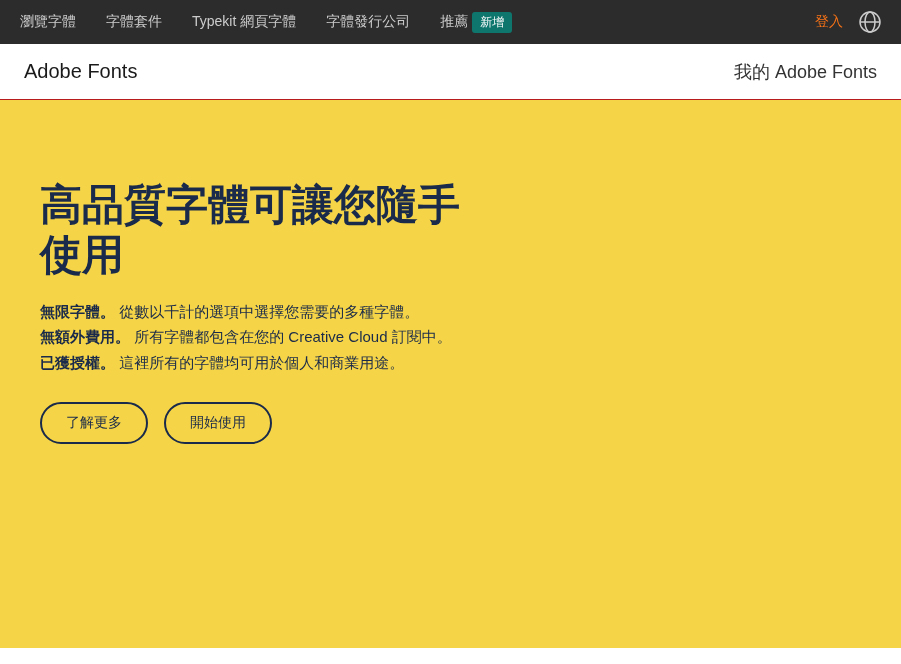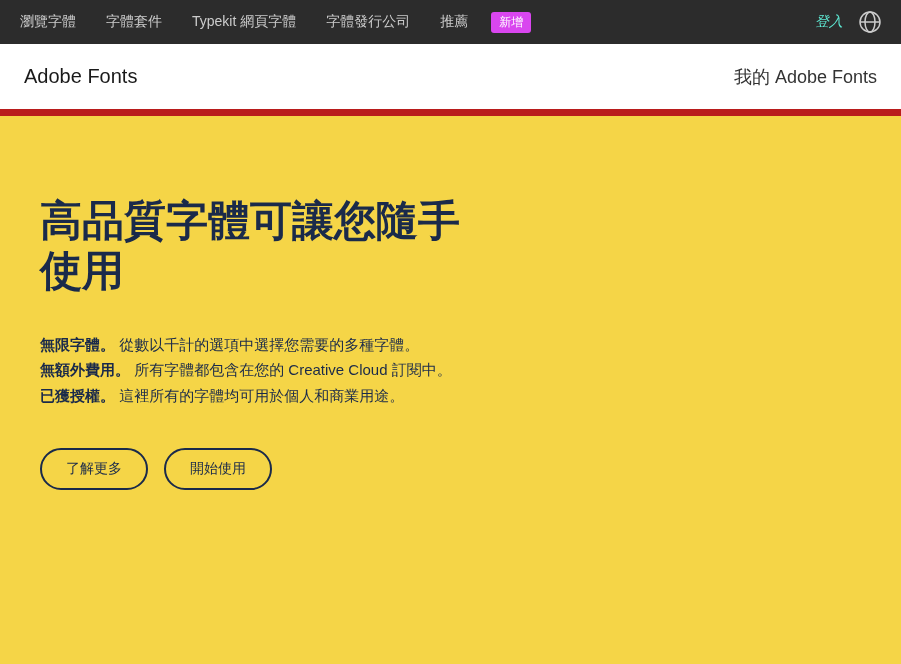--- a/index.html
+++ b/index.html
@@ -38,58 +38,57 @@
     }
 
     .nav-item {
       color: #ccc;
       font-size: 14px;
       cursor: pointer;
       text-decoration: none;
     }
 
     .new-badge {
-      background-color: #d946ef;
+      background-color: #0f766e;
       color: #fff;
       font-size: 12px;
       padding: 2px 8px;
       border-radius: 3px;
-      margin-left: 23px;
+      margin-left: 4px;
     }
 
     .nav-recommend {
       display: flex;
       align-items: center;
     }
 
     .login-link {
-      color: #5eead4;
-      font-size: 14px;
-      cursor: pointer;
-      font-style: italic;
+      color: #f97316;
+      font-size: 14px;
+      cursor: pointer;
     }
 
     .adobe-icon {
       width: 22px;
       height: 22px;
       display: flex;
       align-items: center;
       justify-content: center;
       cursor: pointer;
     }
 
     
     .header {
       background-color: #fff;
-      height: 72px;
+      height: 56px;
       display: flex;
       align-items: center;
       justify-content: space-between;
       padding: 0 24px;
-      border-bottom: 7px solid #b91c1c;
+      border-bottom: 1px solid #b91c1c;
     }
 
     .logo {
       font-size: 20px;
       font-weight: 400;
       color: #1a1a1a;
       white-space: nowrap;
     }
 
     .search-bar {
@@ -150,28 +149,28 @@
 
     .hero-content {
       max-width: 460px;
     }
 
     .hero-title {
       font-size: 42px;
       font-weight: 800;
       color: #1a2a4a;
       line-height: 1.2;
-      margin-bottom: 35px;
+      margin-bottom: 18px;
     }
 
     .hero-description {
       font-size: 15px;
       color: #1a2a4a;
       line-height: 1.7;
-      margin-bottom: 40px;
+      margin-bottom: 27px;
     }
 
     .hero-description strong {
       font-weight: 700;
     }
 
     .hero-buttons {
       display: flex;
       gap: 16px;
     }

